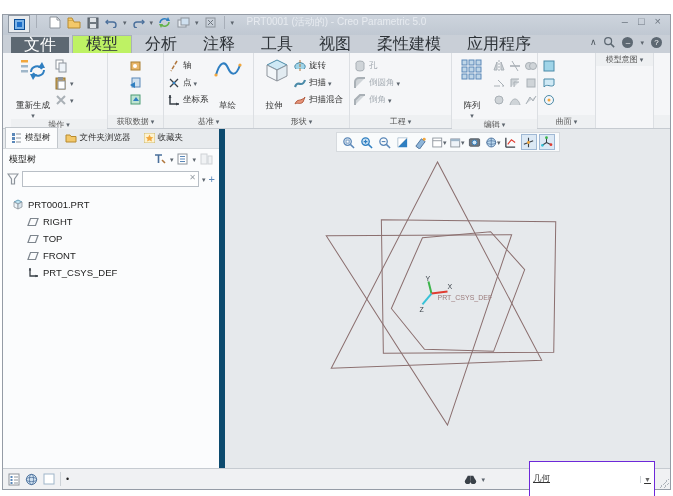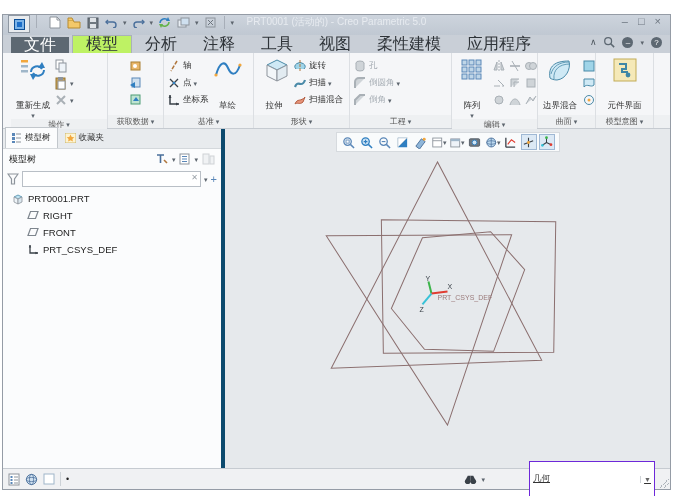--- a/index.html
+++ b/index.html
@@ -35,31 +35,31 @@
   .icn{width:30px;height:28px;display:flex;align-items:center;justify-content:center;}
   .scol{display:flex;flex-direction:column;gap:1px;padding-top:2px;}
   .srow{display:flex;align-items:center;gap:2px;font-size:8.5px;color:#333;height:16px;white-space:nowrap;}
   .i14{width:14px;height:14px;flex:0 0 14px;}
   .dis{color:#a4abb2;}
   .dis svg *{stroke:#a9b0b6 !important;fill:#cfd4d8 !important;}
   .gridmini{display:grid;grid-template-columns:repeat(3,15px);grid-auto-rows:16px;gap:1px;padding-top:2px;}
 
   
   .main{position:absolute;top:114px;bottom:21px;left:0;right:0;display:flex;}
-  .left-panel{width:222px;border-right:4px solid #0c4a6e;background:#fbfcfd;display:flex;flex-direction:column;box-sizing:border-box;}
+  .left-panel{width:222px;border-right:6px solid #0c4a6e;background:#fbfcfd;display:flex;flex-direction:column;box-sizing:border-box;}
   .ptabs{display:flex;align-items:flex-end;height:19px;background:#e8ebee;border-bottom:1px solid #d4d8dc;padding-left:2px;gap:1px;}
   .ptab{display:flex;align-items:center;gap:3px;font-size:8.5px;color:#333;padding:2px 6px;height:16px;}
   .ptab.active{background:#fbfcfd;border:1px solid #c2c7cc;border-bottom:none;}
   .pheader{height:20px;display:flex;align-items:center;padding:0 6px;font-size:9px;color:#222;}
   .phicons{margin-left:auto;display:flex;align-items:center;gap:4px;}
   .pfilter{height:20px;display:flex;align-items:center;padding:0 4px;gap:3px;}
   .pfilter input{flex:1;height:14px;border:1px solid #b9bfc6;font-size:9px;padding:0 12px 0 3px;background:#fff;}
   .clearx{position:absolute;right:3px;top:2px;color:#9aa1a8;font-size:8px;}
   .ptree{flex:1;font-size:9.5px;color:#222;padding-top:4px;overflow:hidden;}
-  .trow{display:flex;align-items:flex-start;gap:4px;height:17px;padding-left:8px;}
+  .trow{display:flex;align-items:flex-end;gap:4px;height:17px;padding-left:8px;}
   .trow.child{padding-left:24px;}
 
   
   .viewport{flex:1;position:relative;background:#e6e9ec;overflow:hidden;}
   .gtoolbar{position:absolute;top:3px;left:50%;transform:translateX(-50%);display:flex;gap:2px;align-items:center;background:rgba(251,252,253,.92);border:1px solid #d6dade;padding:1px 4px;z-index:5;}
   .gi{width:16px;height:16px;display:flex;align-items:center;justify-content:center;}
   .gi.pressed{border:1px solid #9fb8d4;background:#dce9f5;box-sizing:border-box;}
   .sketch{position:absolute;inset:0;width:100%;height:100%;}
 
   
@@ -447,31 +447,20 @@
         </div>
       </div>
       <div class="rlabel">
             <span>编辑</span>
             <span class="ddv">▾</span>
           </div>
     </div>
 
     <div class="rgroup" style="width:58px">
       <div class="rbody">
-        <div class="bigbtn">
-          <div class="icn">
-                <svg width="26" height="24" viewBox="0 0 26 24">
-                  <path d="M3 20C1 8 8 3 22 3c2 8-3 18-12 19-3 0-6-1-7-2z" fill="#cfe9f5" stroke="#4a8aa8"></path>
-                  <path d="M7 21C6 12 12 6 23 6M4 16C6 8 13 4 22 4" fill="none" stroke="#4a8aa8" stroke-width=".8"></path>
-                </svg>
-              </div>
-          <div class="lbl">
-                <span>边界混合</span>
-              </div>
-        </div>
         <div class="scol">
           <div class="gi">
                 <svg class="i14" viewBox="0 0 14 14">
                   <rect x="2" y="2" width="10" height="10" fill="#9fd4e8" stroke="#4a8aa8"></rect>
                 </svg>
               </div>
           <div class="gi">
                 <svg class="i14" viewBox="0 0 14 14">
                   <path d="M2 3h10v6c-3 3-7-2-10 2z" fill="#cfe9f5" stroke="#4a8aa8"></path>
                 </svg>
@@ -484,34 +473,20 @@
               </div>
         </div>
       </div>
       <div class="rlabel">
             <span>曲面</span>
             <span class="ddv">▾</span>
           </div>
     </div>
 
     <div class="rgroup" style="width:58px">
-      <div class="rbody" style="justify-content:center">
-        <div class="bigbtn">
-          <div class="icn">
-                <svg width="26" height="26" viewBox="0 0 26 26">
-                  <rect x="2" y="2" width="22" height="22" fill="#f5e9b8" stroke="#c2ab56"></rect>
-                  <path d="M7 7h7v5h-4v3h6" fill="none" stroke="#3f87a6" stroke-width="2"></path>
-                  <circle cx="16" cy="18" r="2.4" fill="#3f87a6"></circle>
-                </svg>
-              </div>
-          <div class="lbl">
-                <span>元件界面</span>
-              </div>
-        </div>
-      </div>
       <div class="rlabel">
             <span>模型意图</span>
             <span class="ddv">▾</span>
           </div>
     </div>
 
     <div class="rgroup" style="flex:1;border-right:none">
           <div class="rbody"></div>
           <div class="rlabel"></div>
         </div>
@@ -524,20 +499,26 @@
         <div class="ptab active">
           <svg width="10" height="10" viewBox="0 0 10 10">
                 <rect x="0" y="0" width="3" height="3" fill="#5a87b8"></rect>
                 <rect x="0" y="4" width="3" height="3" fill="#5a87b8"></rect>
                 <rect x="0" y="8" width="3" height="2" fill="#5a87b8"></rect>
                 <path d="M4 1h5M4 5h5M4 9h5" stroke="#8d949c"></path>
               </svg>
           <span>模型树</span>
         </div>
         <div class="ptab">
+          <svg width="12" height="10" viewBox="0 0 12 10">
+                <path d="M1 2h4l1 1.5h5V9H1z" fill="#f3c86a" stroke="#b78a2e"></path>
+              </svg>
+          <span>文件夹浏览器</span>
+        </div>
+        <div class="ptab">
           <svg width="11" height="10" viewBox="0 0 11 10">
                 <rect x="0" y="0" width="11" height="10" fill="#fdf3d0" stroke="#c2ab56" stroke-width=".8"></rect>
                 <path d="M5.5 1.5l1.2 2.4 2.6.3-1.9 1.8.5 2.6-2.4-1.3-2.4 1.3.5-2.6L1.7 4.2l2.6-.3z" fill="#f2a73d"></path>
               </svg>
           <span>收藏夹</span>
         </div>
       </div>
 
       <div class="pheader">
         <span>模型树</span>
@@ -578,20 +559,26 @@
                 <polygon points="3,4 7,6 7,11 3,9" fill="#eef4f8" stroke="#8d949c" stroke-width=".8"></polygon>
                 <polygon points="7,6 11,4 11,9 7,11" fill="#dbe7ee" stroke="#8d949c" stroke-width=".8"></polygon>
               </svg>
           <span>PRT0001.PRT</span>
         </div>
         <div class="trow child">
           <svg width="12" height="10" viewBox="0 0 12 10">
                 <polygon points="3.5,1.5 11,1.5 8.5,8.5 1,8.5" fill="none" stroke="#7d858d" stroke-width="1.2"></polygon>
               </svg>
           <span>RIGHT</span>
+        </div>
+        <div class="trow child">
+          <svg width="12" height="10" viewBox="0 0 12 10">
+                <polygon points="3.5,1.5 11,1.5 8.5,8.5 1,8.5" fill="none" stroke="#7d858d" stroke-width="1.2"></polygon>
+              </svg>
+          <span>TOP</span>
         </div>
         <div class="trow child">
           <svg width="12" height="10" viewBox="0 0 12 10">
                 <polygon points="3.5,1.5 11,1.5 8.5,8.5 1,8.5" fill="none" stroke="#7d858d" stroke-width="1.2"></polygon>
               </svg>
           <span>FRONT</span>
         </div>
         <div class="trow child">
           <svg width="12" height="11" viewBox="0 0 12 11">
                 <path d="M3 1v8h8" fill="none" stroke="#3a4148" stroke-width="1.3"></path>

